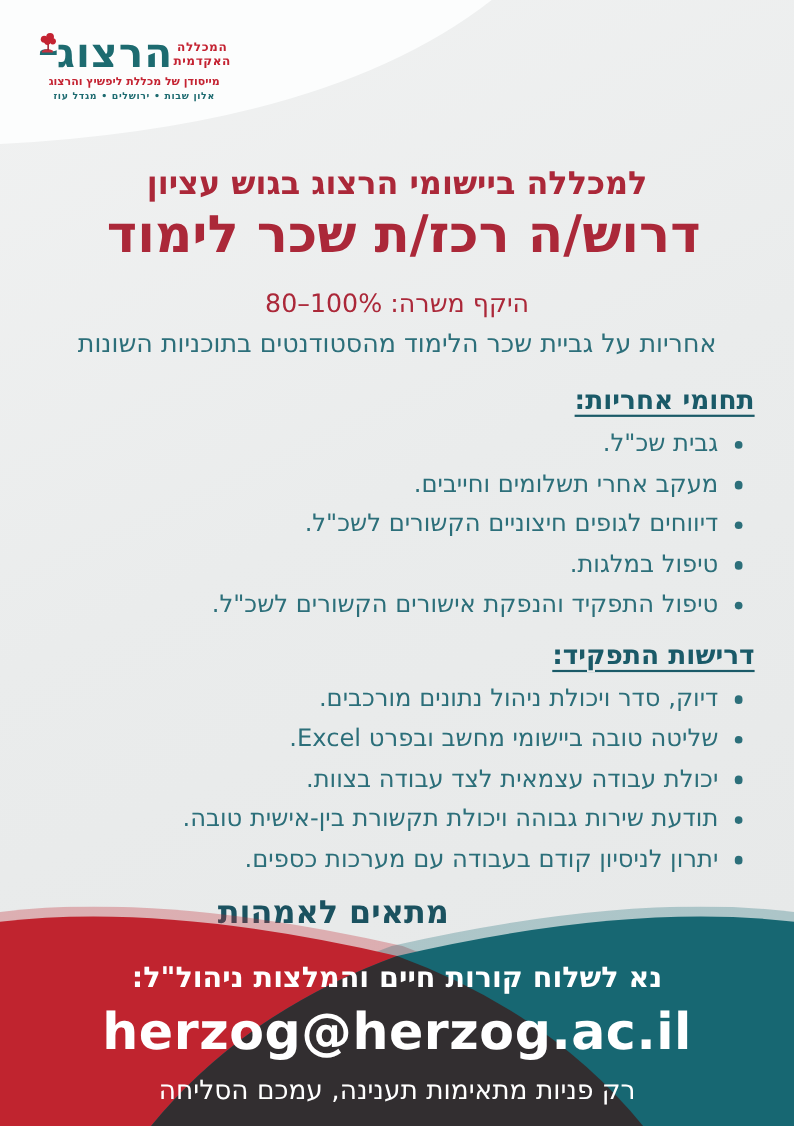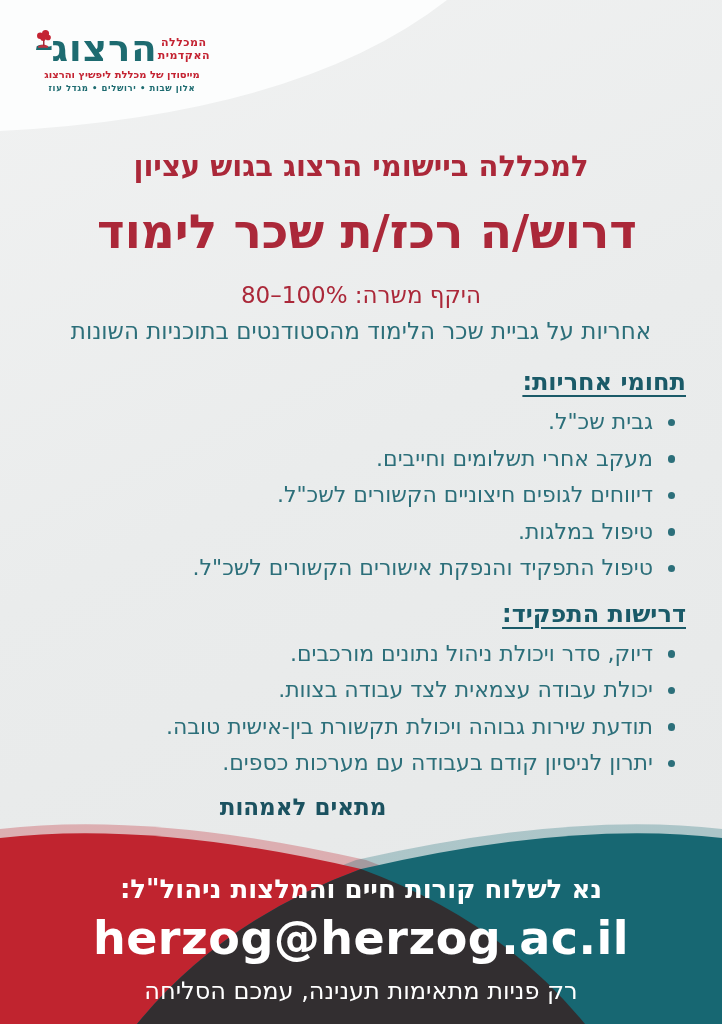--- a/index.html
+++ b/index.html
@@ -19,40 +19,40 @@
   .logo-row{display:flex;align-items:flex-end;justify-content:flex-start;}
   .logo-textcol{display:flex;flex-direction:row;align-items:center;}
   .logo-tag1{font-size:11px;font-weight:bold;color:#c42332;letter-spacing:.5px;line-height:13px;}
   .logo-name{font-size:37px;font-weight:bold;color:#1d6b70;line-height:34px;letter-spacing:1px;}
   .tree{margin-left:2px;margin-bottom:-2px;}
   .logo-tag2{font-size:10px;font-weight:bold;color:#c42332;margin-top:3px;line-height:12px;}
   .logo-loc{font-size:8.5px;font-weight:bold;color:#1d6b70;margin-top:2px;letter-spacing:.6px;line-height:10px;}
   
   .content{position:absolute;top:148px;right:0;left:0;z-index:2;text-align:center;}
   .intro{font-size:29px;font-weight:bold;color:#ab2839;line-height:36px;}
-  .title{font-size:47px;font-weight:bold;color:#ab2839;line-height:58px;margin-top:19px;padding-left:12px;}
+  .title{font-size:47px;font-weight:bold;color:#ab2839;line-height:58px;margin-top:1px;padding-left:12px;}
   .scope{font-size:23px;color:#ab2839;line-height:34px;margin-top:17px;}
   .summary{font-size:23px;color:#2c6f7a;line-height:32px;margin-top:3px;}
   .lists{width:600px;margin:20px 36px 0 auto;text-align:right;}
   .sec-heading{
     display:inline-block;
     font-size:24px;font-weight:bold;color:#1a5a68;line-height:30px;
     text-decoration:underline;text-underline-offset:5px;text-decoration-thickness:2px;
   }
   ul.bullets{list-style:none;margin:7px 0 12px;padding:0;}
   ul.bullets li{
     position:relative;font-size:22px;color:#2c6f7a;line-height:36.5px;
     padding-right:33px;
   }
   ul.bullets li::before{
     content:"";position:absolute;right:11px;top:14.5px;
     width:7.5px;height:7.5px;border-radius:50%;background:#2c6f7a;
   }
   .note-row{text-align:center;margin-top:2px;}
-  .note{position:relative;left:-58px;font-size:23px;font-weight:bold;color:#1b5260;}
+  .note{position:relative;left:-58px;font-size:29px;font-weight:bold;color:#1b5260;}
   
   .waves{position:absolute;bottom:0;left:0;z-index:4;}
   .contact{position:absolute;left:0;right:0;z-index:5;text-align:center;color:#ffffff;}
   .c-line1{top:872px;font-size:26px;font-weight:bold;line-height:34px;}
   .c-email{top:908px;font-size:46px;font-weight:bold;direction:ltr;line-height:60px;letter-spacing:.5px;}
   .c-email a{color:#ffffff;text-decoration:none;}
   .c-line2{top:975px;font-size:24px;line-height:32px;}
 </style>
 </head>
 <body>
@@ -99,20 +99,21 @@
         <li>גבית שכ"ל.</li>
         <li>מעקב אחרי תשלומים וחייבים.</li>
         <li>דיווחים לגופים חיצוניים הקשורים לשכ"ל.</li>
         <li>טיפול במלגות.</li>
         <li>טיפול התפקיד והנפקת אישורים הקשורים לשכ"ל.</li>
       </ul>
 
       <div class="sec-heading">דרישות התפקיד:</div>
       <ul class="bullets">
         <li>דיוק, סדר ויכולת ניהול נתונים מורכבים.</li>
+        <li>שליטה טובה ביישומי מחשב ובפרט Excel.</li>
         <li>יכולת עבודה עצמאית לצד עבודה בצוות.</li>
         <li>תודעת שירות גבוהה ויכולת תקשורת בין-אישית טובה.</li>
         <li>יתרון לניסיון קודם בעבודה עם מערכות כספים.</li>
       </ul>
     </div>
 
     <div class="note-row">
       <span class="note">מתאים לאמהות</span>
     </div>
   </div>

